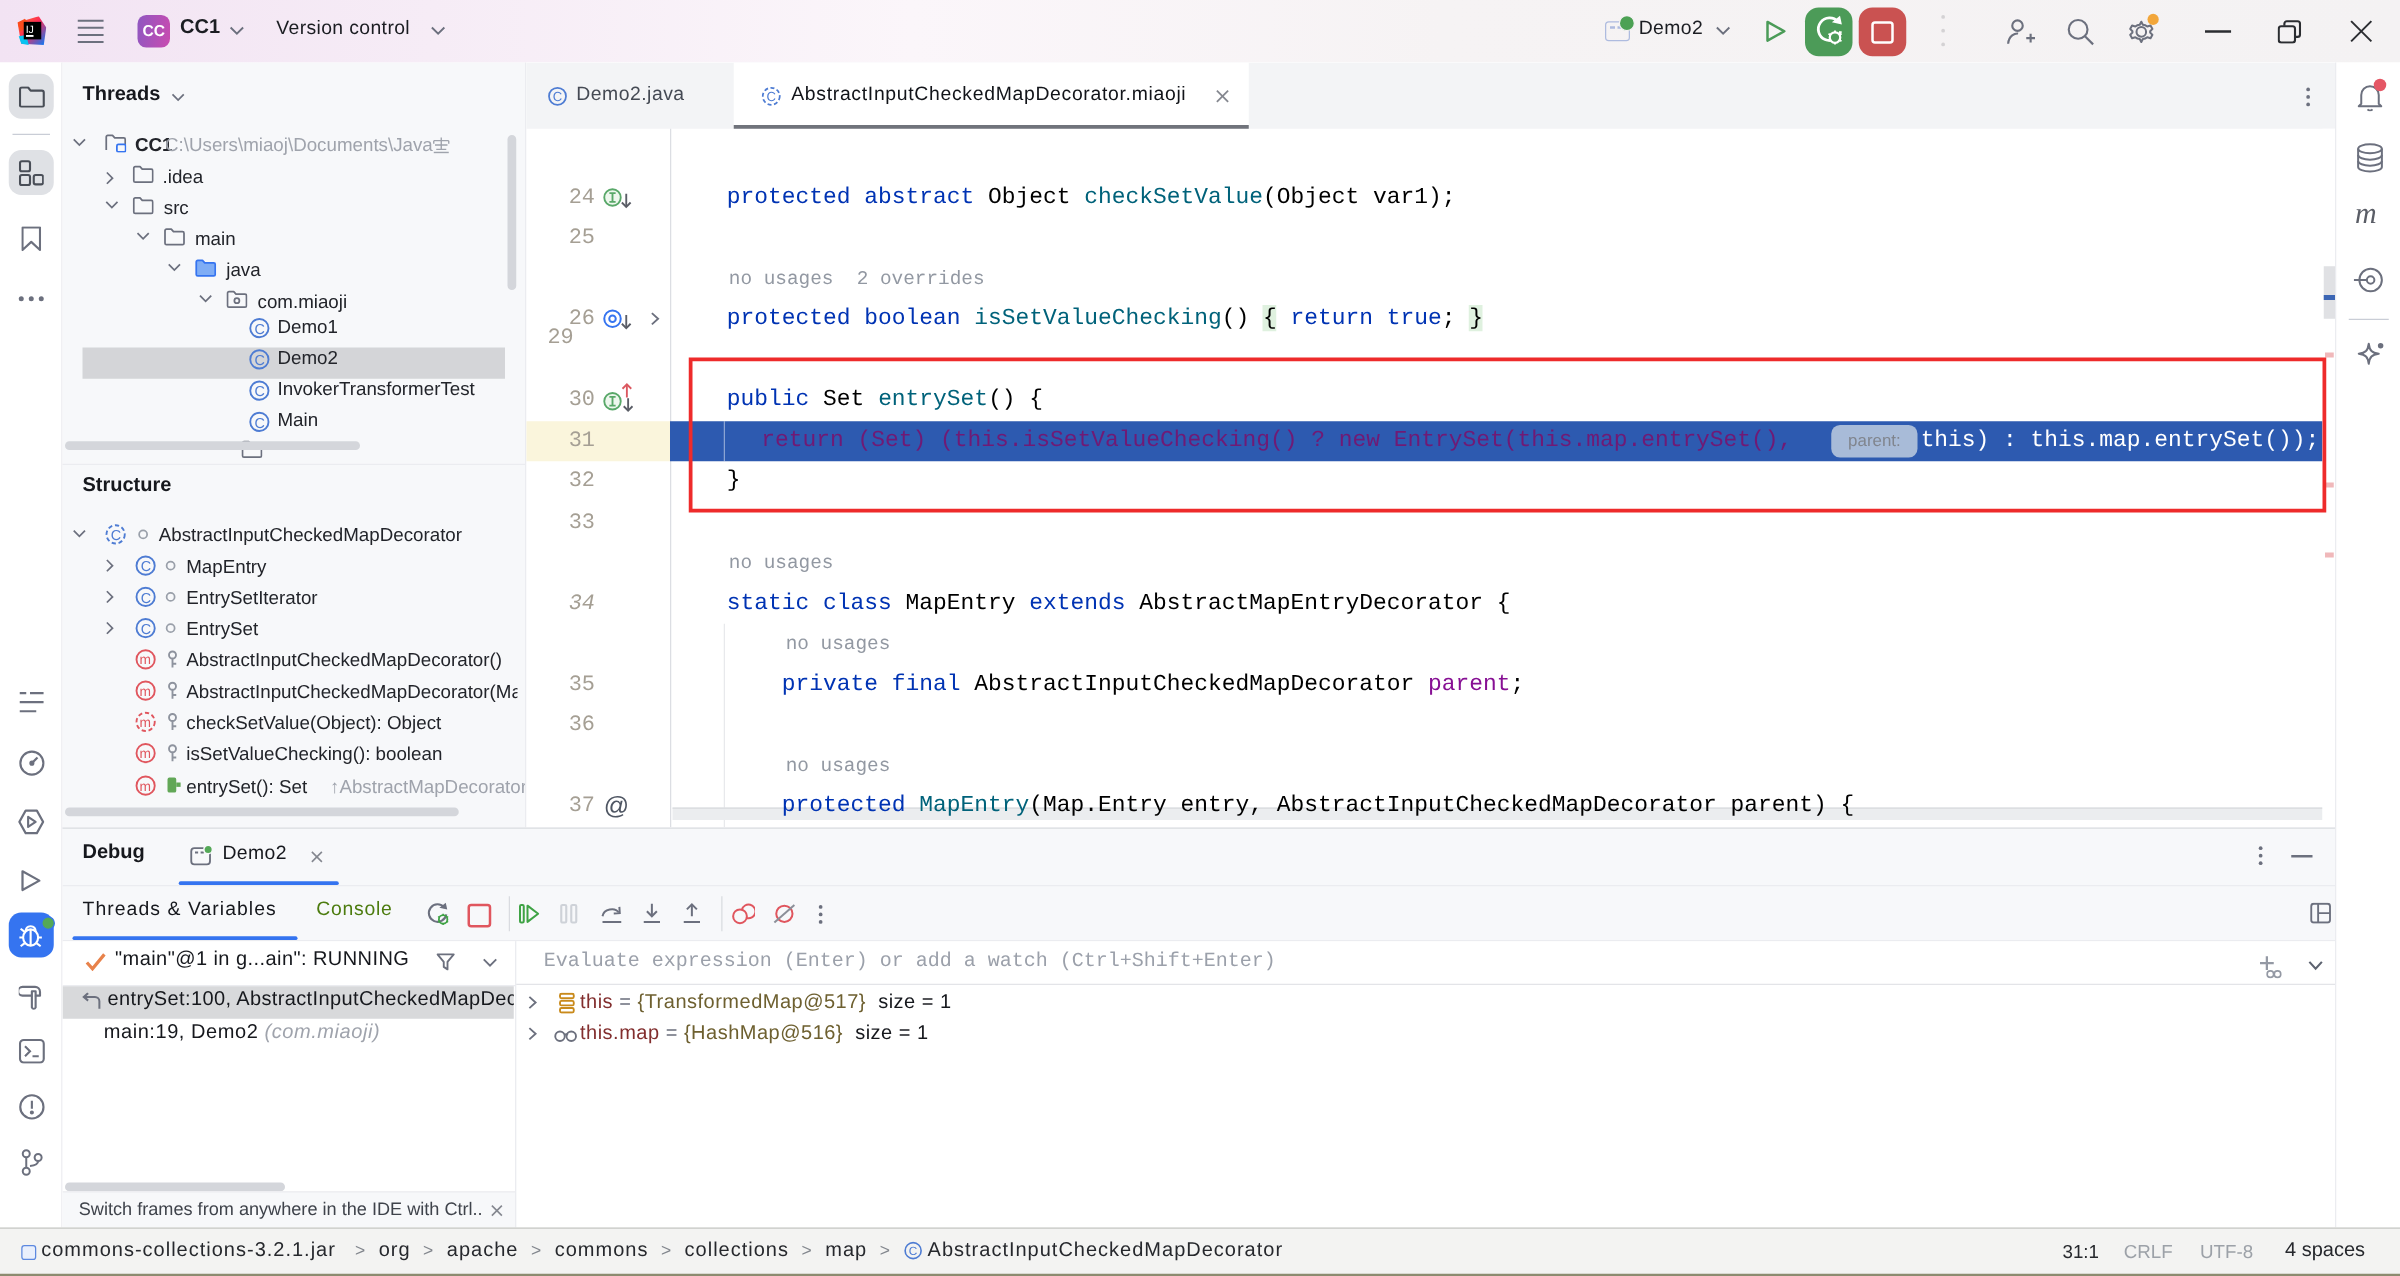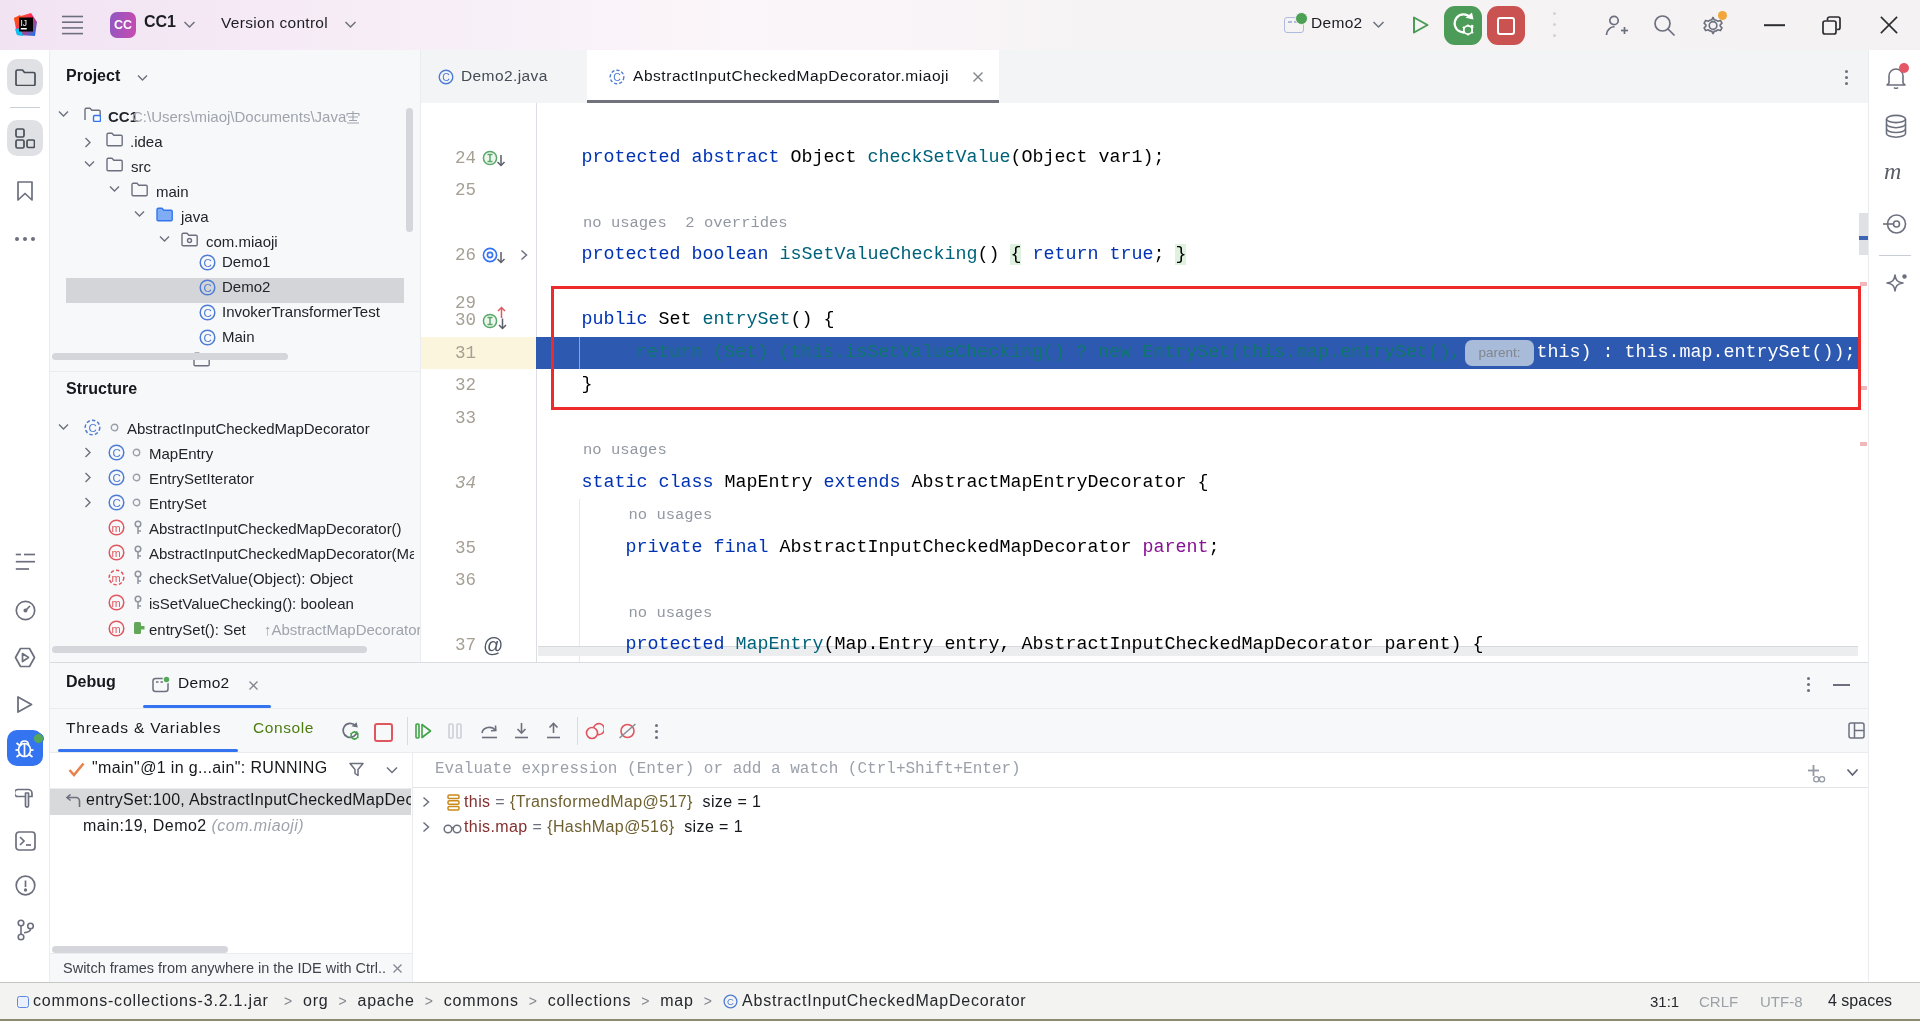--- a/index.html
+++ b/index.html
@@ -197,21 +197,21 @@
   <svg class="ab" style="left:16px;top:869px;" width="19" height="22" viewBox="0 0 19 22" fill="none" stroke="#6c707e" stroke-width="1.6">
     <circle cx="5" cy="4" r="2.8"></circle>
       <circle cx="14.5" cy="7" r="2.8"></circle>
       <circle cx="5" cy="18" r="2.8"></circle>
     <line x1="5" y1="7" x2="5" y2="15"></line>
       <path d="M14.5,10 C14.5,13 11,13.5 8,13.8"></path>
   </svg>
 </div>
 
 <div id="project" class="ab" style="left:50px;top:50px;width:370px;height:321px;background:#f7f8fa;overflow:hidden;font-size:15px;color:#22242a;">
-  <div class="ab" style="left:16px;top:17px;font-size:16px;font-weight:bold;color:#16181d;">Project</div>
+  <div class="ab" style="left:16px;top:17px;font-size:16px;font-weight:bold;color:#16181d;">Threads</div>
   <svg class="ab" style="left:87px;top:24px;" width="11" height="8" viewBox="0 0 11 8" fill="none" stroke="#6c707e" stroke-width="1.4">
       <polyline points="1,1.5 5.5,6 10,1.5"></polyline>
     </svg>
 
   <div class="ab" style="left:16px;top:227.5px;width:338px;height:25px;background:#d4d5d8;"></div>
 
   <svg class="ab" style="left:8px;top:60px;" width="11" height="8" viewBox="0 0 11 8" fill="none" stroke="#6c707e" stroke-width="1.4">
       <polyline points="1,1.5 5.5,6 10,1.5"></polyline>
     </svg>
   <svg class="ab" style="left:34px;top:57px;" width="17" height="15" viewBox="0 0 17 15" fill="none" stroke="#6c707e" stroke-width="1.4">
@@ -421,21 +421,21 @@
 
   <div class="ab" style="left:117px;top:596px;width:1320px;height:10px;background:#ebedef;border-top:1px solid #d7d9dd;box-sizing:border-box;"></div>
 
   <div class="ab" style="left:0;top:286.75px;width:114.5px;height:32.5px;background:#faf5dc;"></div>
   <div class="ab" style="left:114.5px;top:286.75px;width:1322.5px;height:32.5px;background:#2d5ab0;"></div>
   <div class="ab" style="left:157.5px;top:286.75px;width:1px;height:32.5px;background:rgba(255,255,255,0.45);"></div>
 
   <div class="lnum" style="top:91.75px;">24</div>
   <div class="lnum" style="top:124.25px;">25</div>
   <div class="lnum" style="top:189.25px;">26</div>
-  <div class="lnum" style="top:237px;">29</div>
+  <div class="lnum" style="top:204px;text-align:center;">29</div>
   <div class="lnum" style="top:254.25px;">30</div>
   <div class="lnum" style="top:286.75px;">31</div>
   <div class="lnum" style="top:319.25px;">32</div>
   <div class="lnum" style="top:351.75px;">33</div>
   <div class="lnum" style="top:416.75px;font-style:italic;">34</div>
   <div class="lnum" style="top:481.75px;">35</div>
   <div class="lnum" style="top:514.25px;">36</div>
   <div class="lnum" style="top:579.25px;">37</div>
 
   <svg class="ab" style="left:61px;top:100px;" width="16" height="16" viewBox="0 0 16 16" fill="none">
@@ -476,21 +476,21 @@
   <svg class="ab" style="left:76px;top:268px;" width="11" height="13" viewBox="0 0 11 13" fill="none" stroke="#5a5d66" stroke-width="1.5">
       <line x1="5.5" y1="0.5" x2="5.5" y2="10"></line>
       <polyline points="2,7 5.5,10.5 9,7"></polyline>
     </svg>
   <div class="ab" style="left:62px;top:584px;font-size:20px;color:#4f5663;font-family:'Liberation Sans';">@</div>
 
   <div class="crow" style="left:116.5px;top:91.75px;"><span class="kw">    protected abstract</span> Object <span class="mth">checkSetValue</span>(Object var1);</div>
   <div class="inlay" style="left:162px;top:156.75px;">no usages&nbsp;&nbsp;2 overrides</div>
   <div class="crow" style="left:116.5px;top:189.25px;"><span class="kw">    protected boolean</span> <span class="mth">isSetValueChecking</span>() <span style="background:#dff1df">{</span> <span class="kw">return true</span>; <span style="background:#dff1df">}</span></div>
   <div class="crow" style="left:116.5px;top:254.25px;"><span class="kw">    public</span> Set <span class="mth">entrySet</span>() {</div>
-  <div class="crow" style="left:127px;top:286.75px;color:#0f766e;">        return (Set) (this.isSetValueChecking() ? new EntrySet(this.map.entrySet(),</div>
+  <div class="crow" style="left:100px;top:286.75px;color:#701a75;">        return (Set) (this.isSetValueChecking() ? new EntrySet(this.map.entrySet(),</div>
   <div class="ab" style="left:1044px;top:290px;width:69px;height:26px;border-radius:7px;background:#a8bbd8;color:#80858e;font-size:13.5px;line-height:26px;text-align:center;">parent:</div>
   <div class="crow" style="left:1115.5px;top:286.75px;color:#fff;">this) : this.map.entrySet());</div>
   <div class="crow" style="left:116.5px;top:319.25px;">    }</div>
   <div class="inlay" style="left:162px;top:384.25px;">no usages</div>
   <div class="crow" style="left:116.5px;top:416.75px;"><span class="kw">    static class</span> MapEntry <span class="kw">extends</span> AbstractMapEntryDecorator {</div>
   <div class="inlay" style="left:207.5px;top:449.25px;">no usages</div>
   <div class="crow" style="left:116.5px;top:481.75px;"><span class="kw">        private final</span> AbstractInputCheckedMapDecorator <span class="fld">parent</span>;</div>
   <div class="inlay" style="left:207.5px;top:546.75px;">no usages</div>
   <div class="crow" style="left:116.5px;top:579.25px;"><span class="kw">        protected</span> <span class="mth">MapEntry</span>(Map.Entry entry, AbstractInputCheckedMapDecorator parent) {</div>
 

